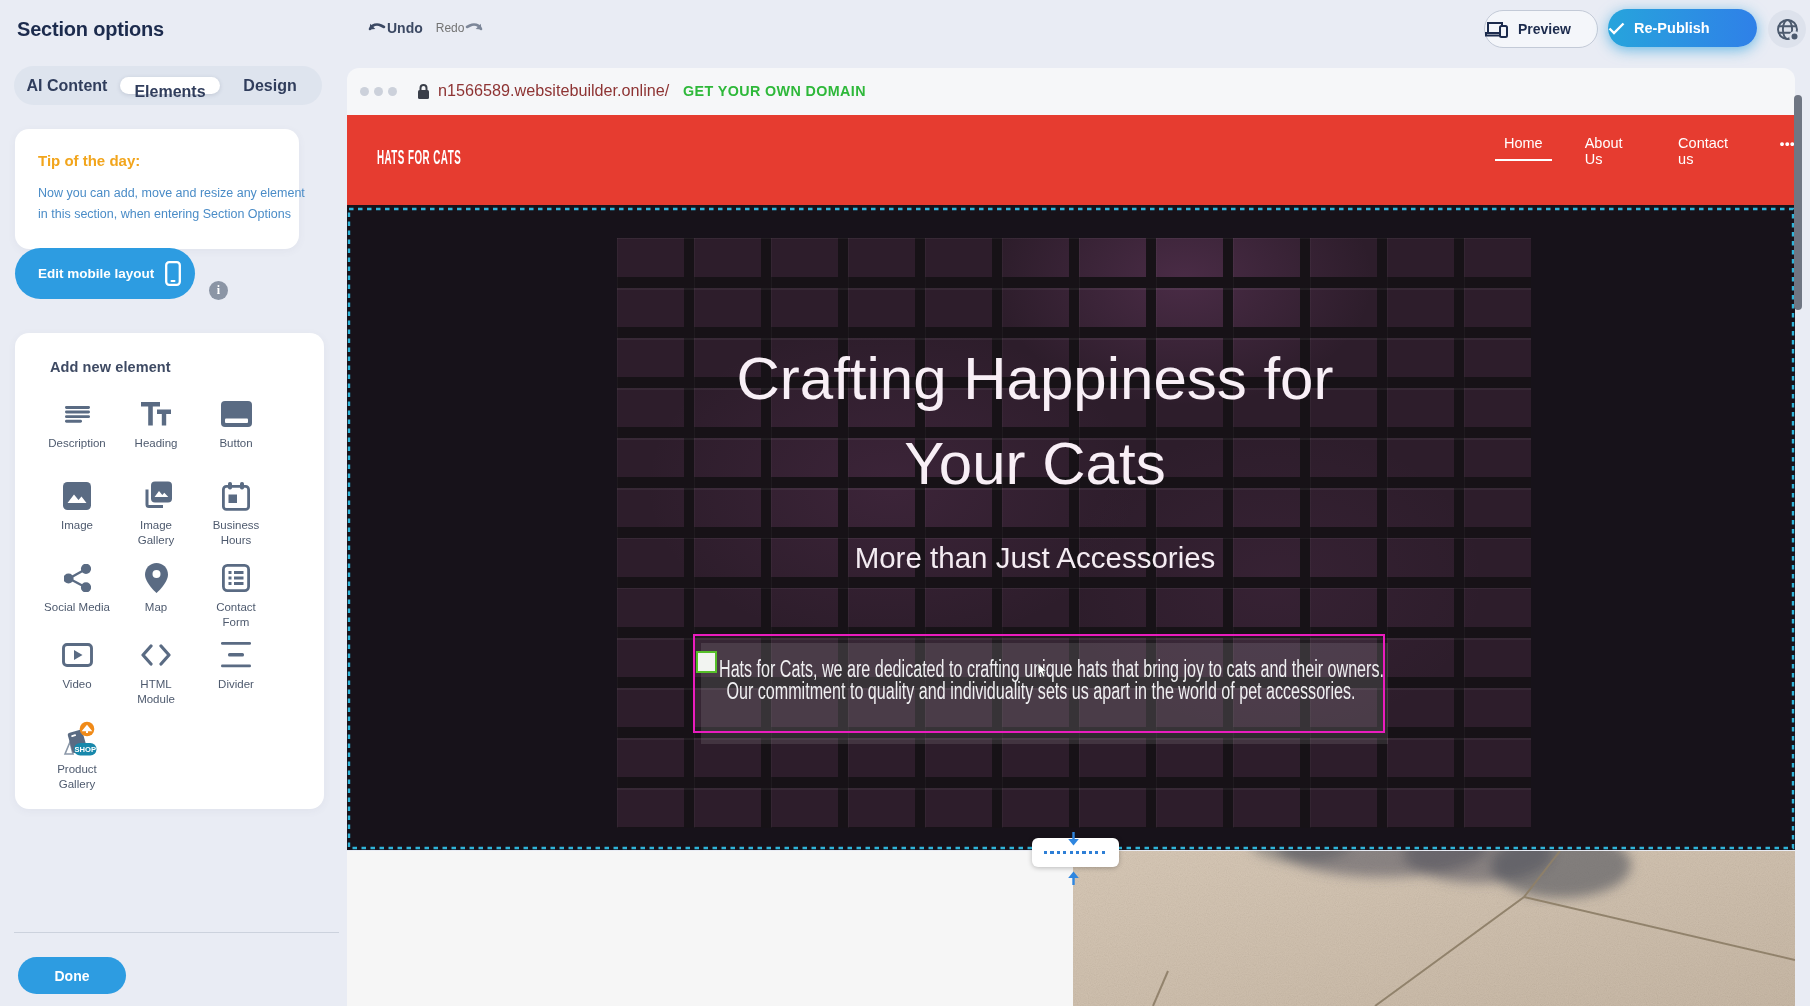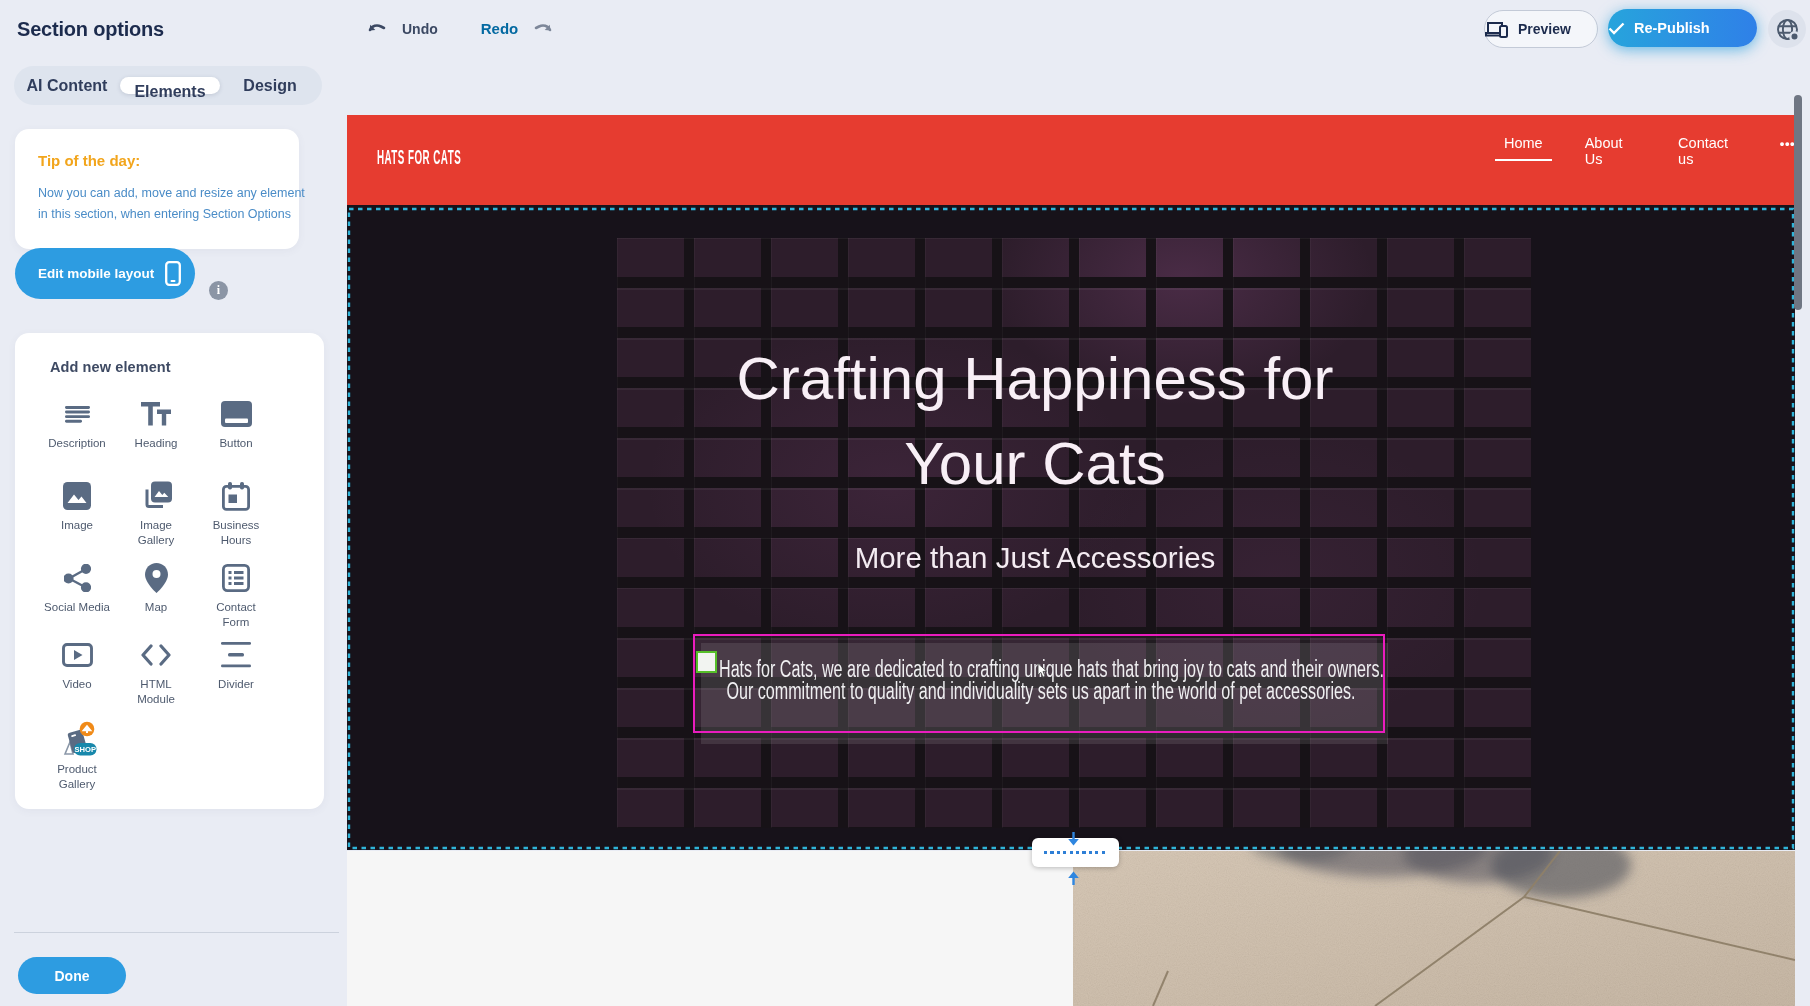--- a/index.html
+++ b/index.html
@@ -2,23 +2,23 @@
 <html><head>
 <meta charset="utf-8">
 <style>
 * { margin:0; padding:0; box-sizing:border-box; }
 html,body { width:1810px; height:1006px; overflow:hidden; }
 body { background:#e9ecf4; font-family:"Liberation Sans", sans-serif; position:relative; }
 .abs { position:absolute; }
 
 
 #title { left:17px; top:18px; font-size:20px; font-weight:bold; color:#1c2b4d; letter-spacing:-0.2px; }
-#undoredo { left:368px; top:20px; display:flex; align-items:center; gap:15px; }
+#undoredo { left:368px; top:20px; display:flex; align-items:center; gap:0; }
 #undoredo .undo { color:#3c4963; font-weight:bold; font-size:14px; }
-#undoredo .redo { color:#0369a1; font-weight:bold; font-size:15px; }
+#undoredo .redo { color:#737373; font-weight:normal; font-size:12px; }
 #undoredo svg { display:block; }
 .topbtn { height:38px; border-radius:19px; display:flex; align-items:center; }
 #previewbtn { left:1484px; top:10px; width:114px; border:1px solid #c3cad7; background:#f4f6fa; gap:8px; }
 #previewbtn span { font-size:14px; font-weight:bold; color:#1c2b4d; }
 #republish { left:1608px; top:9px; width:149px; background:linear-gradient(90deg,#27a4dc,#2f80e8); box-shadow:0 3px 14px rgba(41,160,220,0.66); gap:9px; }
 #republish span { color:#fff; font-size:14.5px; font-weight:bold; }
 #globebtn { left:1768px; top:10px; width:38px; height:38px; border-radius:50%; background:#dde2ec; display:flex; align-items:center; justify-content:center; }
 
 
 #tabs { left:14px; top:66px; width:308px; height:39px; background:#dee4ee; border-radius:20px; display:flex; align-items:center; }
@@ -295,20 +295,31 @@
           <text x="28.2" y="32.3" font-size="7.6" font-weight="bold" fill="#fff" text-anchor="middle" font-family="Liberation Sans">SHOP</text>
   </svg>
       </div>
       <div class="lb" style="margin-top:10px">Product<br>Gallery</div>
     </div>
 </div>
 <div class="abs" id="divline"></div>
 <div class="abs" id="donebtn">Done</div>
 
 <div class="abs" id="canvas">
+  <div id="chrome">
+    <div class="dot" style="left:13px;"></div>
+    <div class="dot" style="left:27px;"></div>
+    <div class="dot" style="left:41px;"></div>
+    <svg style="position:absolute;left:70px;top:15px" width="13" height="17" viewBox="0 0 13 17">
+        <rect x="1" y="7" width="11" height="9" rx="1.5" fill="#3a3f4a"></rect>
+        <path d="M3.5 7 V5 a3 3 0 0 1 6 0 V7" fill="none" stroke="#3a3f4a" stroke-width="2"></path>
+      </svg>
+    <span id="urltext">n1566589.websitebuilder.online/</span>
+    <span id="getdomain">GET YOUR OWN DOMAIN</span>
+  </div>
   <div id="siteheader">
     <div id="logo">HATS FOR CATS</div>
     <div id="nav">
         <span class="home">Home</span>
         <span>About Us</span>
         <span>Contact us</span>
         <span style="font-weight:bold; letter-spacing:0.5px; font-size:13px; margin-top:1px;">•••</span>
       </div>
   </div>
   <div id="hero">

